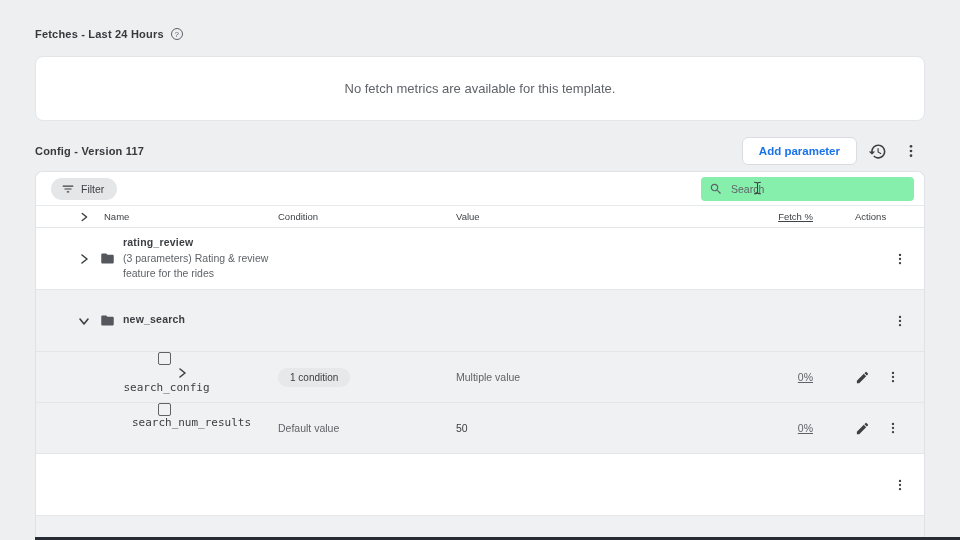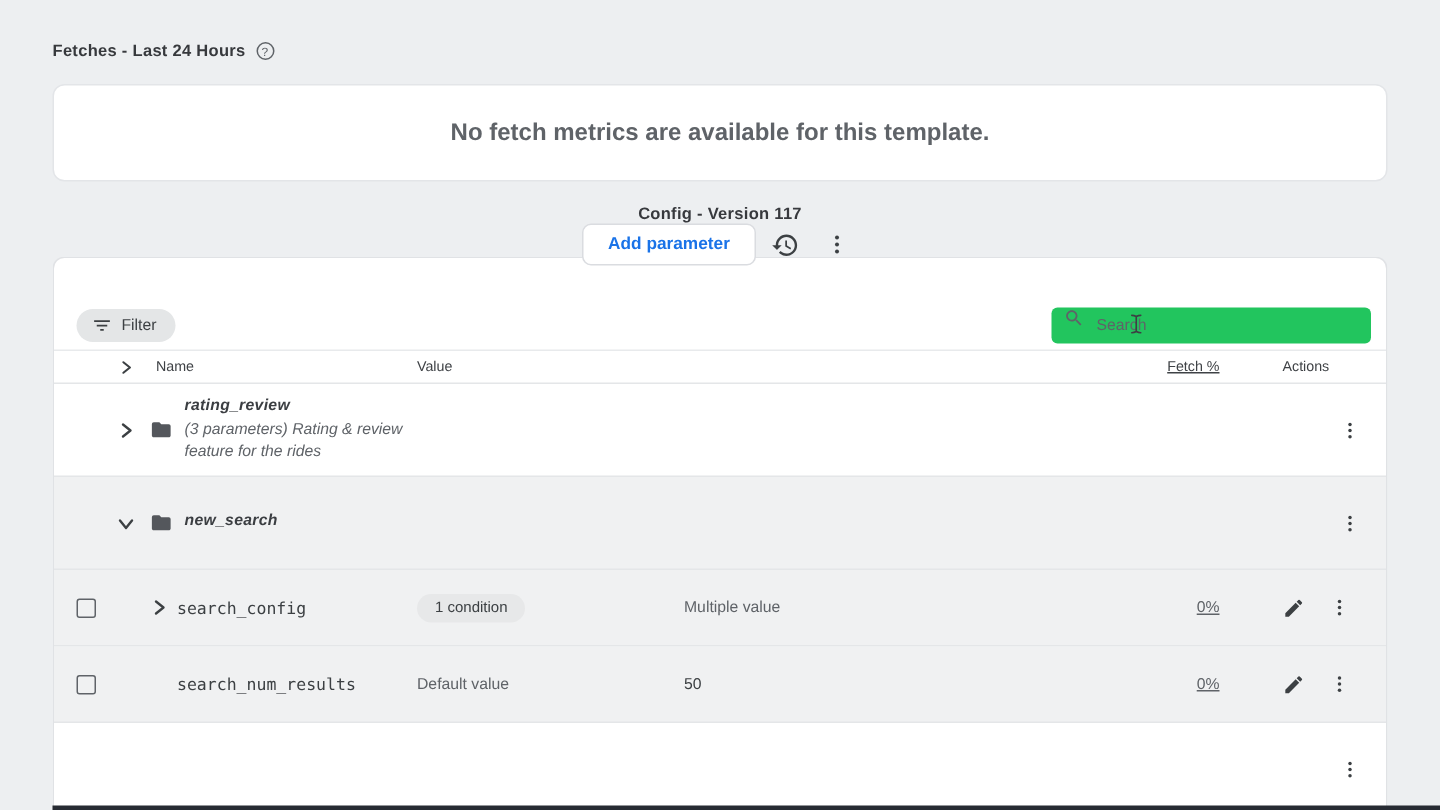--- a/index.html
+++ b/index.html
@@ -18,49 +18,49 @@
   .help-circle {
     width:12px; height:12px; border:1.2px solid #5f6368; border-radius:50%;
     font-size:8px; color:#5f6368; display:inline-flex; align-items:center; justify-content:center;
     font-weight:normal;
   }
   .empty-card {
     margin:16px 35px 0 35px; height:65px; background:#fff;
     border:1px solid #e3e5e8; border-radius:8px;
     display:flex; align-items:center; justify-content:center;
   }
-  .empty-card span { font-size:16px; color:#5f6368;font-weight:bold; }
+  .empty-card span { font-size:13px; color:#5f6368; }
   .config-bar {
     margin:16px 35px 0 35px; height:28px;
-    display:flex; align-items:center; justify-content:space-between;flex-direction:column;
+    display:flex; align-items:center; justify-content:space-between;
   }
   .config-actions { display:flex; gap:6px; }
   .btn-add {
     height:28px; padding:0 16px; background:#fff; border:1px solid #dadce0;
     border-radius:6px; color:#1a73e8; font-size:11.5px; font-weight:bold;
     display:flex; align-items:center; cursor:pointer; font-family:inherit;
   }
   .icon-btn { width:28px; height:28px; display:flex; align-items:center; justify-content:center; background:none; border:none; cursor:pointer; }
   .table-card {
     margin:6px 35px 0 35px; background:#fff;
     border:1px solid #e0e2e5; border-bottom:none;
     border-radius:8px 8px 0 0; height:400px; overflow:hidden;
   }
   .toolbar {
     height:34px; display:flex; align-items:center; justify-content:space-between;
-    padding:0 10px 0 15px; border-bottom:1px solid #e8eaec; background:#fff;margin-top:28px;
+    padding:0 10px 0 15px; border-bottom:1px solid #e8eaec; background:#fff;
   }
   .filter-chip {
     display:inline-flex; align-items:center; gap:6px; background:#e4e6e7;
     border-radius:11px; padding:4px 13px 4px 10px; font-size:10.5px; color:#3c4043;
     border:none; cursor:pointer; font-family:inherit;
   }
   .search-box {
-    position:relative; display:flex; width:213px; height:24px;
-    background:#22c55e; border-radius:4px; padding:0 8px; gap:8px;
+    position:relative; display:flex; align-items:center; width:213px; height:24px;
+    background:#86efac; border-radius:4px; padding:0 8px; gap:8px;
   }
   .search-box input {
     border:none; background:transparent; outline:none; width:100%;
     font-size:10.5px; color:#3c4043; font-family:inherit;
   }
   .search-box input::placeholder { color:#5f6368; opacity:1; }
   .text-cursor { position:absolute; left:52px; top:4px; pointer-events:none; }
   
   .row { display:flex; align-items:stretch; border-bottom:1px solid #e4e6e8; background:#fff; }
   .row.gray { background:#f0f1f2; }
@@ -68,24 +68,24 @@
   .row.param { height:51px; }
   .thead { height:22px; font-size:9.5px; color:#3f4246; }
   .thead .cell-a { padding-left:40px; gap:12px; }
   .cell-a { width:242px; display:flex; align-items:center; }
   .cell-b { width:178px; display:flex; align-items:center; font-size:10.5px; color:#5f6368; }
   .cell-c { flex:1; display:flex; align-items:center; font-size:10.5px; color:#3c4043; }
   .cell-d { width:70px; display:flex; align-items:center; justify-content:flex-end; padding-right:16px; font-size:10.5px; color:#5f6368;text-decoration:underline; }
   .cell-e { width:95px; display:flex; align-items:center; padding-left:26px; gap:16px; }
   .thead .cell-d, .thead .cell-c, .thead .cell-b, .thead .cell-e { font-size:9.5px; color:#3f4246; }
   .group .cell-a { padding-left:40px; }
-  .param .cell-a { padding-left:15px; }
+  .param .cell-a { padding-left:15px;flex-direction:column; }
   .chev { width:16px; height:16px; display:flex; align-items:center; justify-content:center; cursor:pointer; flex:none; }
   .folder { margin-left:7px; flex:none; display:flex; }
-  .name-block { margin-left:7px; width:158px;font-style:italic; }
+  .name-block { margin-left:7px; width:158px; }
   .row-name { font-size:10.5px; font-weight:bold; color:#3b3e42; letter-spacing:.2px; margin-bottom:3px; }
   .row-desc { font-size:10.5px; color:#5f6368; line-height:15px; }
   .mono-name { font-family:"DejaVu Sans Mono","Liberation Mono",monospace; font-size:11px; color:#3c4043; }
   .checkbox { width:13px; height:13px; border:1.5px solid #5f6368; border-radius:2px; background:transparent; cursor:pointer; flex:none; }
   .param-chev { margin-left:34px; }
   .param .mono-name { margin-left:4px; }
   .param .mono-name.no-chev { margin-left:54px; }
   .chip { display:inline-block; background:#e7e8e9; border-radius:11px; padding:4px 12px; font-size:10px; color:#3c4043; }
   .kebab, .pencil { display:flex; align-items:center; justify-content:center; cursor:pointer; }
   .bottom-edge { position:absolute; left:35px; right:0; bottom:0; height:3px; background:#272b33; }
@@ -169,20 +169,23 @@
 
   <div class="row thead">
     <div class="cell-a">
       <span class="chev">
           <svg width="14" height="14" viewBox="0 0 16 16">
             <use href="#i-chev-right"></use>
           </svg>
         </span>
       <span>Name</span>
     </div>
+    <div class="cell-b">
+        <span>Condition</span>
+      </div>
     <div class="cell-c">
         <span>Value</span>
       </div>
     <div class="cell-d">
         <span>Fetch %</span>
       </div>
     <div class="cell-e">
         <span>Actions</span>
       </div>
   </div>

